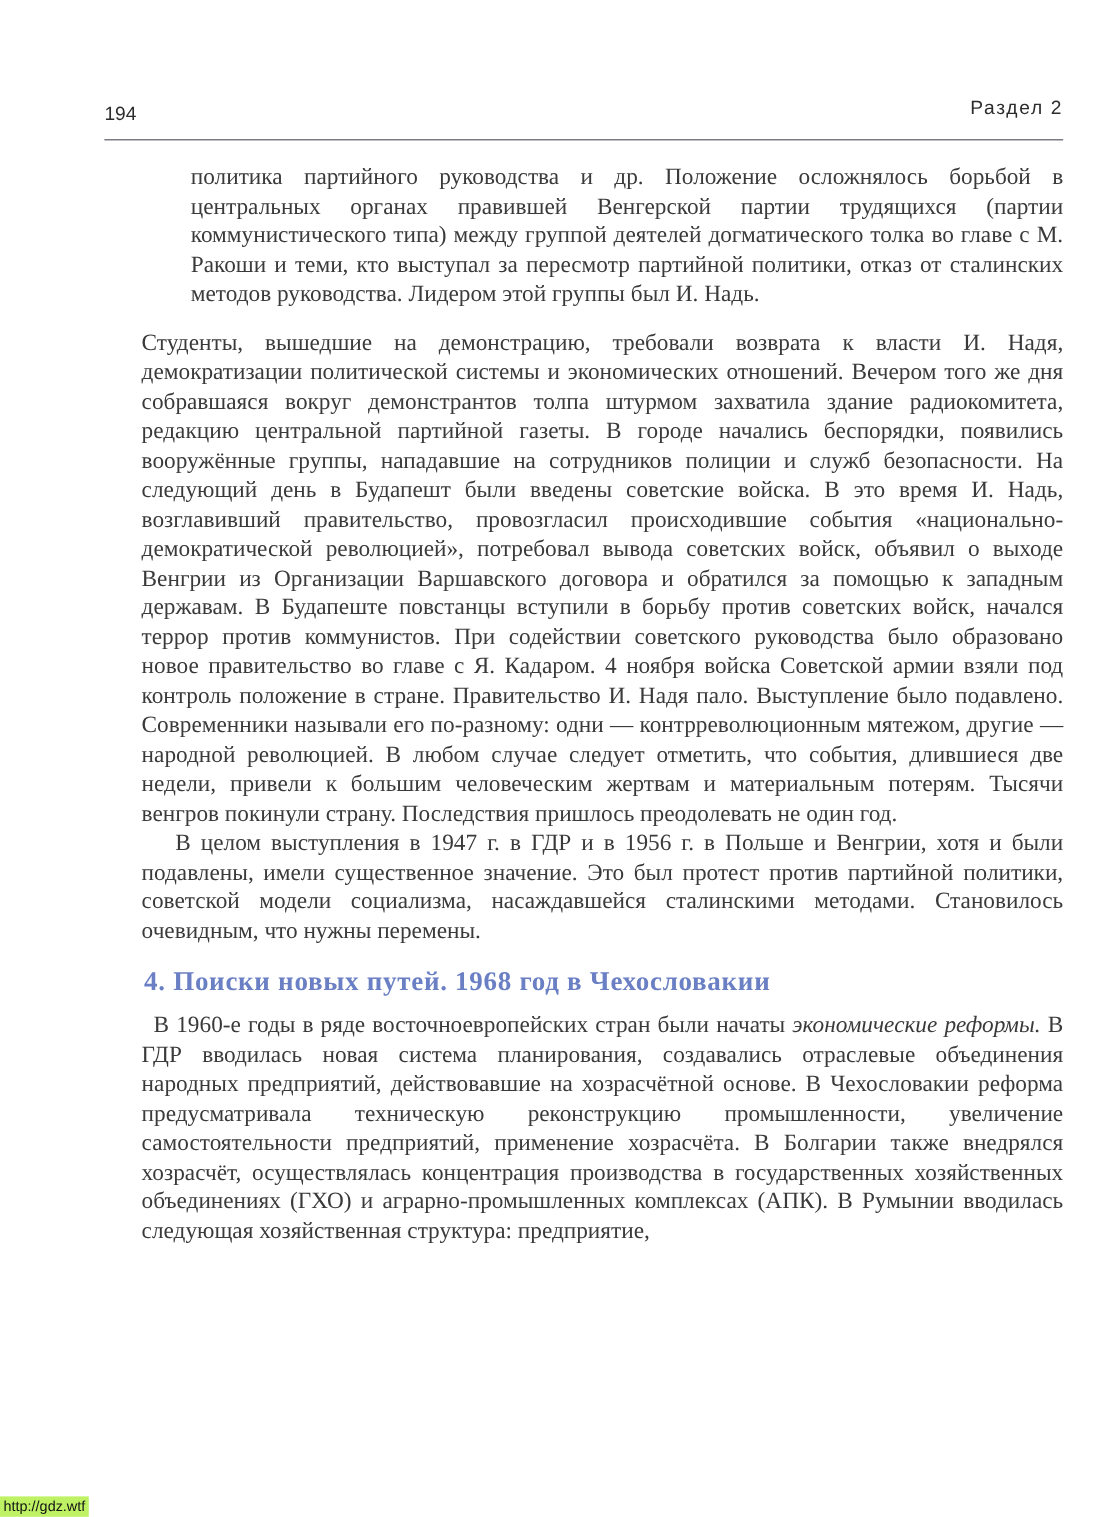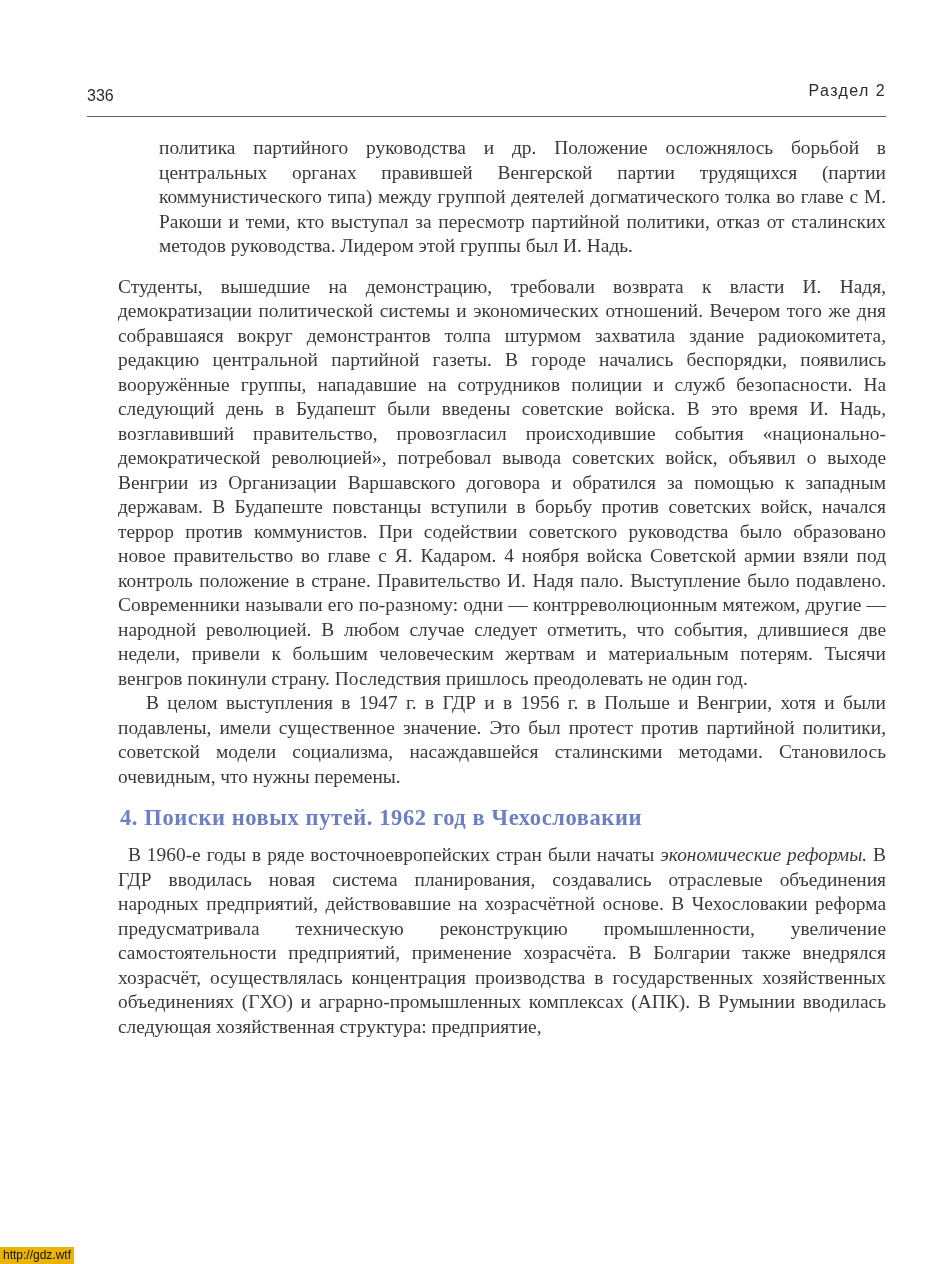--- a/index.html
+++ b/index.html
@@ -70,38 +70,38 @@
       letter-spacing: 0.6px;
       padding-left: 2px;
     }
     .para em { font-style: italic; }
     .watermark {
       position: absolute;
       left: 0;
       top: 1247px;
       height: 17px;
       padding: 0 3px;
-      background: #eab308;
+      background: #bef264;
       font-family: "Liberation Sans", "DejaVu Sans", sans-serif;
       font-size: 12px;
       line-height: 17px;
       color: #111111;
     }
   </style>
 </head>
 <body>
 
 <div class="running-head">
-  <span class="page-number">336</span>
+  <span class="page-number">194</span>
   <span class="section-label">Раздел 2</span>
 </div>
 <div class="rule"></div>
 
 <div class="text-column">
   <p class="para cont">политика партийного руководства и др. Положение осложнялось борьбой в центральных органах правившей Венгерской партии трудящихся (партии коммунистического типа) между группой деятелей догматического толка во главе с М. Ракоши и теми, кто выступал за пересмотр партийной политики, отказ от сталинских методов руководства. Лидером этой группы был И. Надь.</p>
   <div class="gap"></div>
   <p class="para" style="text-indent:0;">Студенты, вышедшие на демонстрацию, требовали возврата к власти И. Надя, демократизации политической системы и экономических отношений. Вечером того же дня собравшаяся вокруг демонстрантов толпа штурмом захватила здание радиокомитета, редакцию центральной партийной газеты. В городе начались беспорядки, появились вооружённые группы, нападавшие на сотрудников полиции и служб безопасности. На следующий день в Будапешт были введены советские войска. В это время И. Надь, возглавивший правительство, провозгласил происходившие события «национально-демократической революцией», потребовал вывода советских войск, объявил о выходе Венгрии из Организации Варшавского договора и обратился за помощью к западным державам. В Будапеште повстанцы вступили в борьбу против советских войск, начался террор против коммунистов. При содействии советского руководства было образовано новое правительство во главе с Я. Кадаром. 4 ноября войска Советской армии взяли под контроль положение в стране. Правительство И. Надя пало. Выступление было подавлено. Современники называли его по-разному: одни — контрреволюционным мятежом, другие — народной революцией. В любом случае следует отметить, что события, длившиеся две недели, привели к большим человеческим жертвам и материальным потерям. Тысячи венгров покинули страну. Последствия пришлось преодолевать не один год.</p>
   <p class="para" style="text-indent:28px;">В целом выступления в 1947 г. в ГДР и в 1956 г. в Польше и Венгрии, хотя и были подавлены, имели существенное значение. Это был протест против партийной политики, советской модели социализма, насаждавшейся сталинскими методами. Становилось очевидным, что нужны перемены.</p>
-  <h2 class="heading">4. Поиски новых путей. 1962 год в Чехословакии</h2>
+  <h2 class="heading">4. Поиски новых путей. 1968 год в Чехословакии</h2>
   <p class="para" style="text-indent:10px;"><span>В 1960-е годы в ряде восточноевропейских стран были начаты </span><em>экономические реформы.</em><span> В ГДР вводилась новая система планирования, создавались отраслевые объединения народных предприятий, действовавшие на хозрасчётной основе. В Чехословакии реформа предусматривала техническую реконструкцию промышленности, увеличение самостоятельности предприятий, применение хозрасчёта. В Болгарии также внедрялся хозрасчёт, осуществлялась концентрация производства в государственных хозяйственных объединениях (ГХО) и аграрно-промышленных комплексах (АПК). В Румынии вводилась следующая хозяйственная структура: предприятие,</span></p>
 </div>
 
 <a class="watermark">http://gdz.wtf</a>
 
 </body></html>

